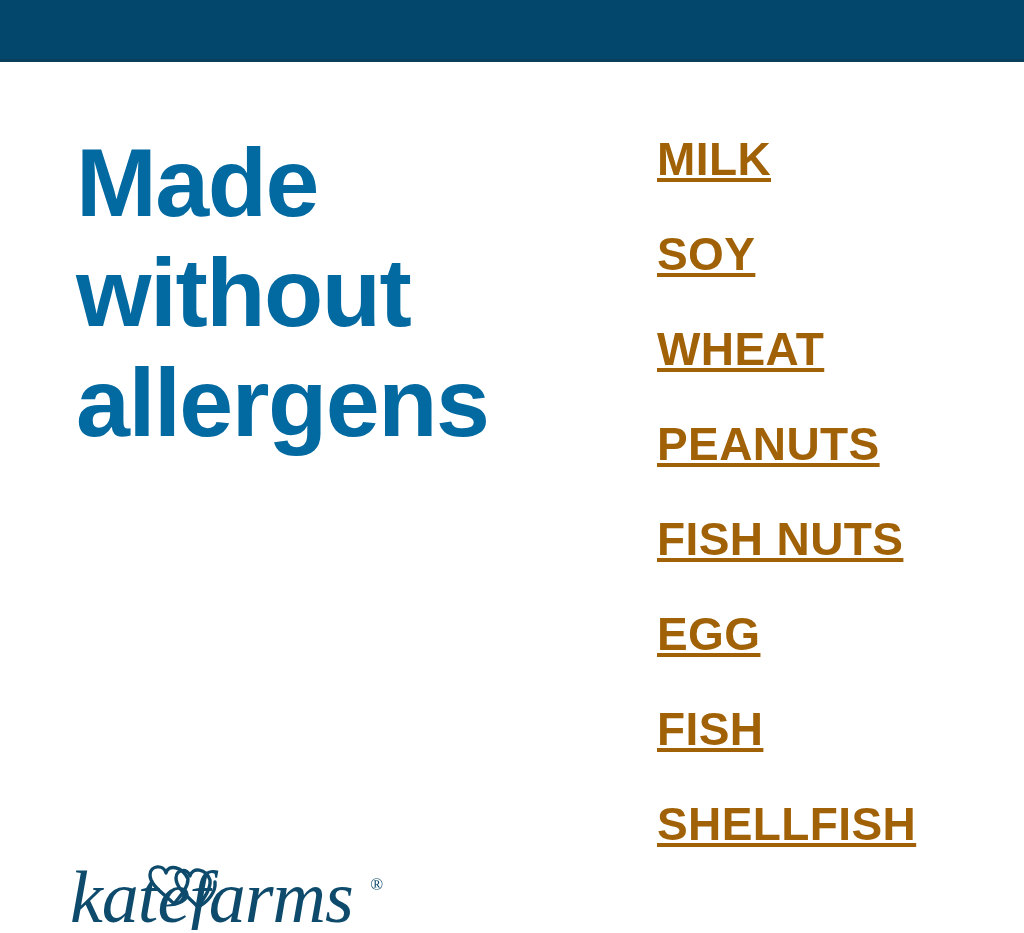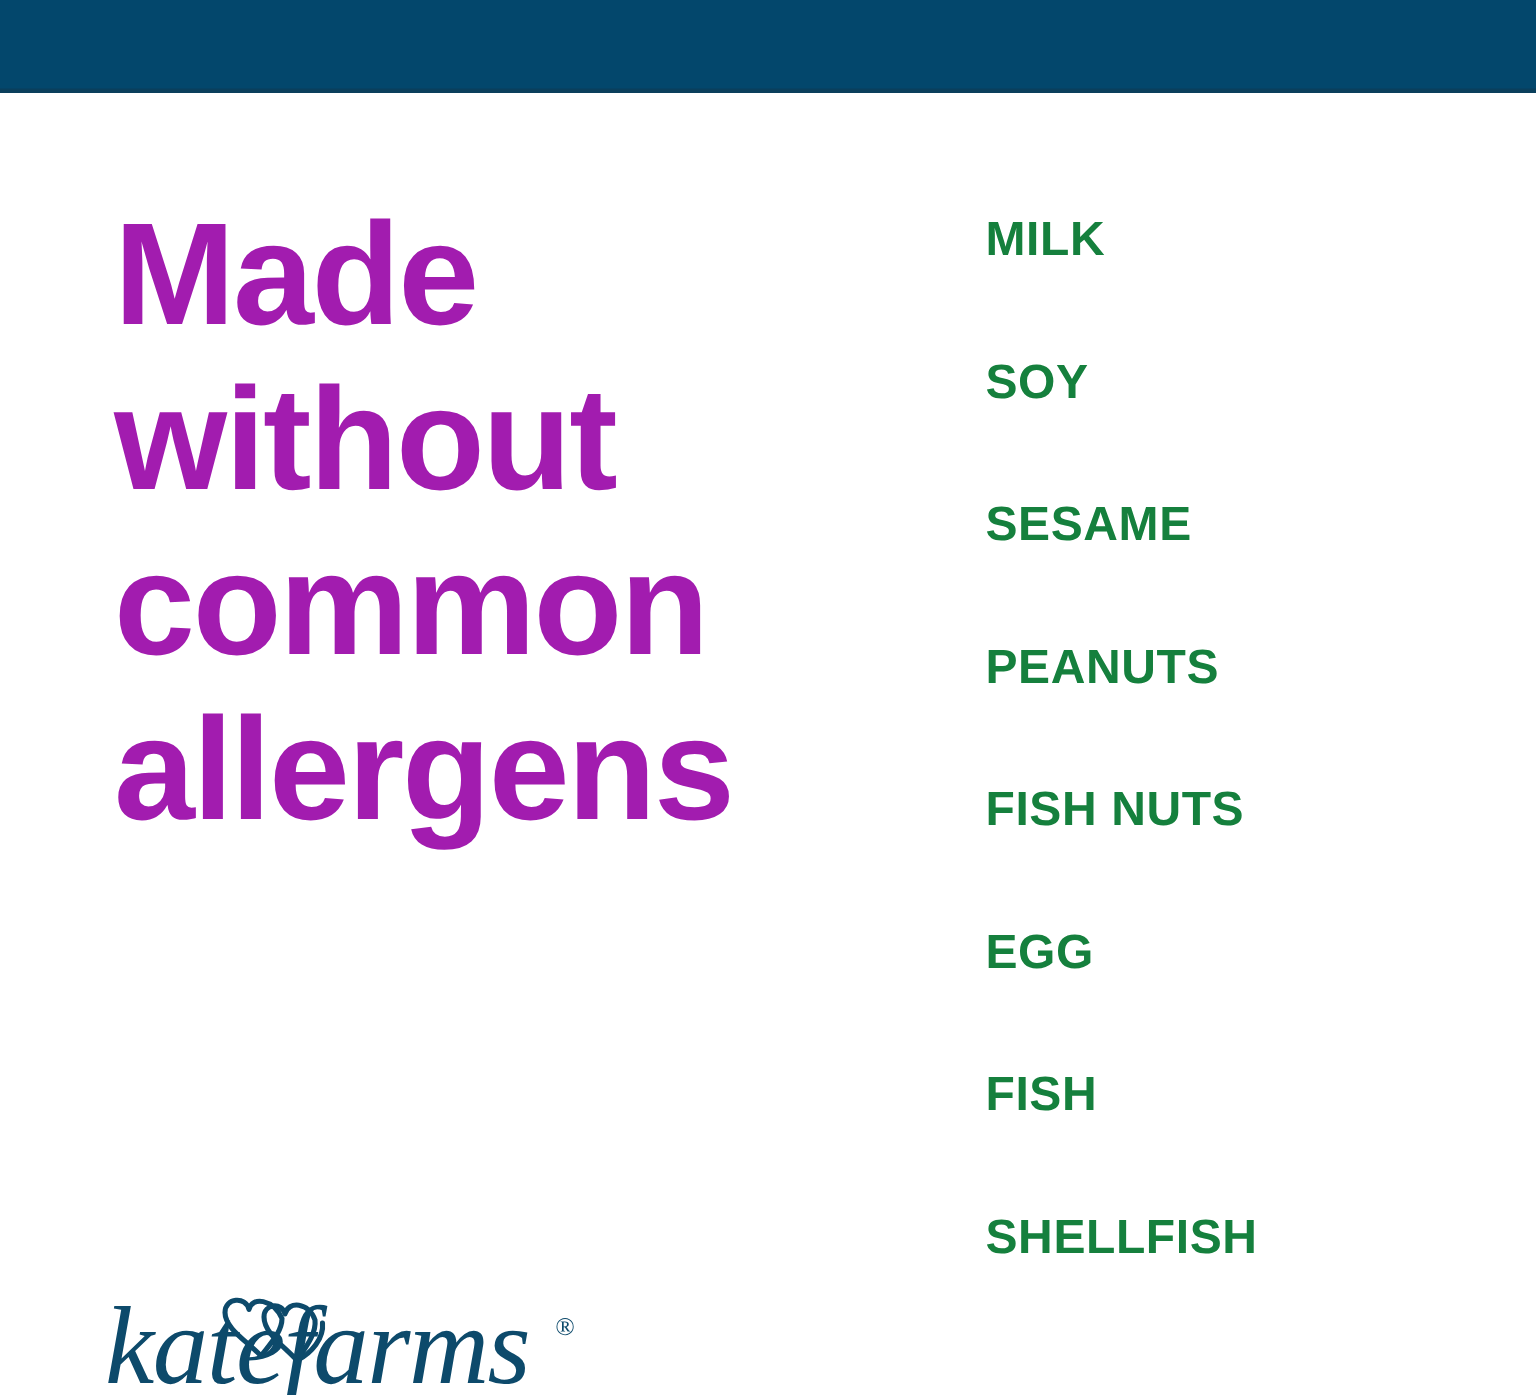--- a/index.html
+++ b/index.html
@@ -38,21 +38,21 @@
     height: 3px;
     background: #0a3f5c;
   }
 
   
   .headline {
     position: absolute;
     left: 76px;
     top: 128px;
     width: 520px;
-    color: #a21caf;
+    color: #0369a1;
     font-family: "Liberation Sans", sans-serif;
     font-weight: 700;
     font-size: 97px;
     line-height: 110px;
     letter-spacing: -1.5px;
   }
   .headline-line {
     display: block;
     white-space: nowrap;
   }
@@ -79,40 +79,40 @@
     top: 134px;
     width: 340px;
     margin: 0;
     padding: 0;
     list-style: none;
   }
   .allergen-item {
     display: block;
     height: 95px;
     line-height: 50px;
-    color: #15803d;
+    color: #a16207;
     font-family: "Liberation Sans", sans-serif;
     font-weight: 700;
-    font-size: 32px;
+    font-size: 46px;
     letter-spacing: 0.4px;
     white-space: nowrap;
+    text-decoration: underline;
   }
 </style>
 </head>
 <body>
 
 <div class="poster">
 
   <div class="top-band"></div>
   <div class="top-band-edge"></div>
 
   <div class="headline">
     <span class="headline-line">Made</span>
     <span class="headline-line">without</span>
-    <span class="headline-line">common</span>
     <span class="headline-line">allergens</span>
   </div>
 
   <div class="logo">
     <svg viewBox="0 0 330 84" xmlns="http://www.w3.org/2000/svg" aria-label="kate farms">
       <g fill="none" stroke="#0d4a6b" stroke-width="3.4" stroke-linecap="round" stroke-linejoin="round">
 
         <path d="M118 33 C112 20, 98 18, 96 27 C94 18, 80 19, 80 29 C80 40, 96 49, 104 58 C110 50, 118 42, 118 33 Z"></path>
 
         <path d="M140 34 C136 22, 122 21, 120 30 C118 22, 106 23, 106 32 C106 43, 120 52, 128 61 C134 52, 141 43, 140 34 Z"></path>
@@ -120,21 +120,21 @@
         <path d="M128 61 C138 56, 146 46, 145 36"></path>
       </g>
       <text x="0" y="76" font-family="'Liberation Serif', 'DejaVu Serif', serif" font-size="74" font-weight="400" fill="#0d4a6b" letter-spacing="-1">katefarms</text>
       <text x="300" y="44" font-family="'Liberation Serif', 'DejaVu Serif', serif" font-size="17" fill="#0d4a6b">®</text>
     </svg>
   </div>
 
   <ul class="allergen-list">
     <li class="allergen-item">MILK</li>
     <li class="allergen-item">SOY</li>
-    <li class="allergen-item">SESAME</li>
+    <li class="allergen-item">WHEAT</li>
     <li class="allergen-item">PEANUTS</li>
     <li class="allergen-item">FISH NUTS</li>
     <li class="allergen-item">EGG</li>
     <li class="allergen-item">FISH</li>
     <li class="allergen-item">SHELLFISH</li>
   </ul>
 
 </div>
 
 </body></html>

